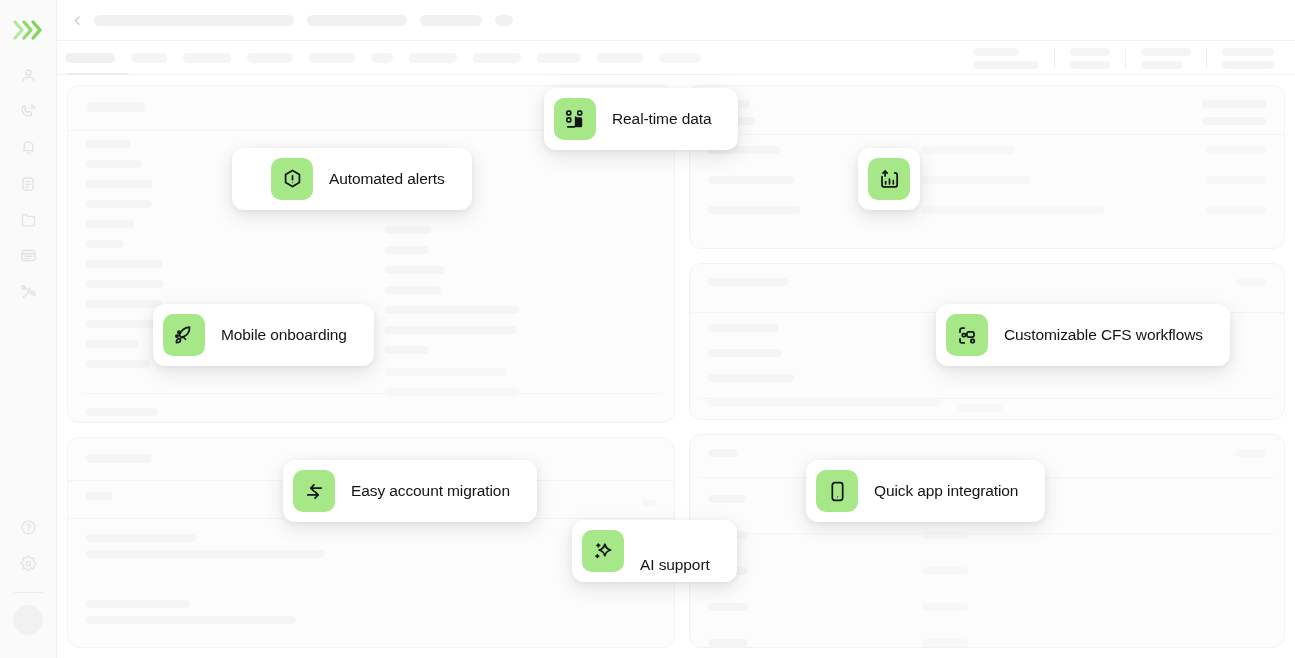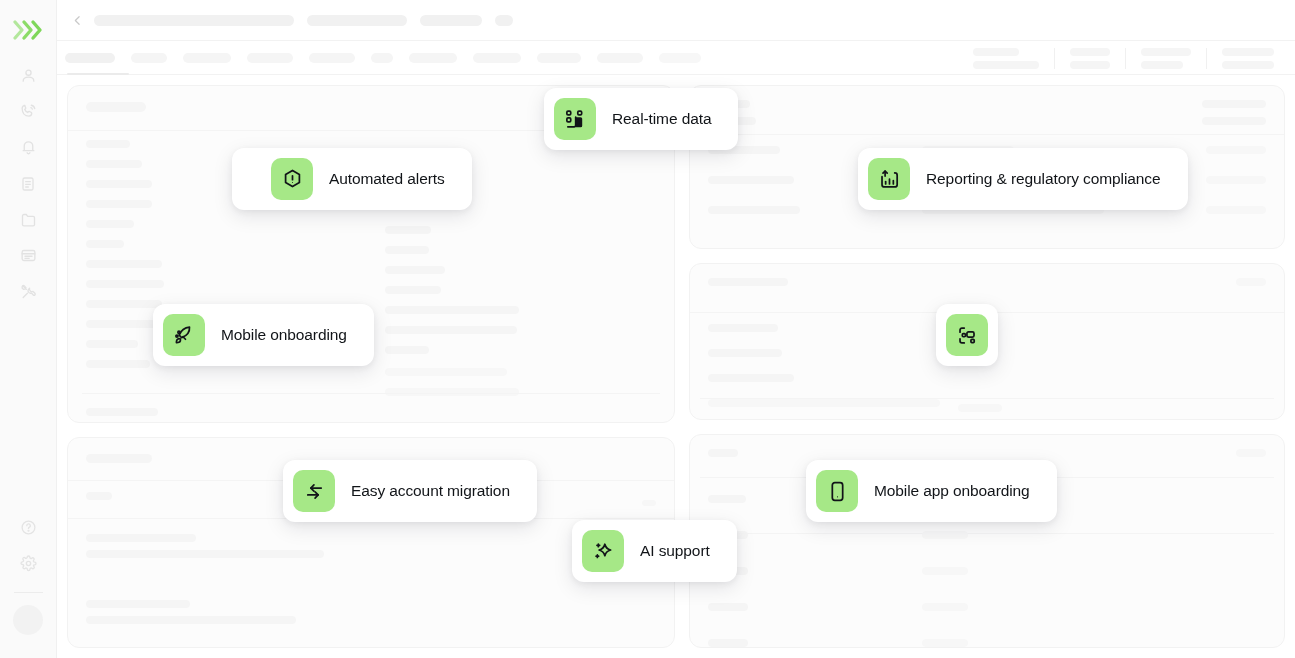--- a/index.html
+++ b/index.html
@@ -423,21 +423,20 @@
         <span class="badge" style="background:#A6E887;">
           <svg width="23" height="23" viewBox="0 0 24 24" fill="none" stroke="#111418" stroke-width="1.8" stroke-linecap="round" stroke-linejoin="round">
             <path d="M17.4 5.2h.2a2.4 2.4 0 0 1 2.4 2.4v9.8a2.4 2.4 0 0 1-2.4 2.4H6.6a2.4 2.4 0 0 1-2.4-2.4V9"></path>
             <path d="M7.4 3.2v5.2"></path>
               <path d="M5.2 5.4 7.4 3.2 9.6 5.4"></path>
             <path d="M8 16.6v-2.4"></path>
               <path d="M12 16.6v-5"></path>
               <path d="M16 16.6v-3.4"></path>
           </svg>
         </span>
-        <span class="plabel">Reporting &amp; regulatory compliance</span>
       </div>
 
       <div class="pill" style="left:96px; top:304px;">
         <span class="badge" style="background:#A6E887;">
           <svg width="23" height="23" viewBox="0 0 24 24" fill="none" stroke="#111418" stroke-width="1.8" stroke-linecap="round" stroke-linejoin="round">
             <path d="M9 14.2 6.4 11.6c2-5 5.6-8 10.8-8.4.4 5.2-2.6 8.8-7.6 10.8z"></path>
             <path d="M10.4 13.3 13 15.9"></path>
             <path d="M7.6 15.6a2.6 2.6 0 0 0-3.6 1.3c-.5 1.2-.4 2.6-.4 2.6s1.4.1 2.6-.4a2.6 2.6 0 0 0 1.3-3.6z"></path>
             <circle cx="6.2" cy="8.6" r="1.1"></circle>
               <circle cx="4.1" cy="12.6" r="1.1"></circle>
@@ -449,20 +448,21 @@
       <div class="pill" style="left:879px; top:304px;">
         <span class="badge" style="background:#A6E887;">
           <svg width="23" height="23" viewBox="0 0 24 24" fill="none" stroke="#111418" stroke-width="1.8" stroke-linecap="round" stroke-linejoin="round">
             <path d="M8.6 4.2H6.2A2 2 0 0 0 4.2 6.2v2.4"></path>
             <path d="M4.2 15.4v2.4a2 2 0 0 0 2 2h2.4"></path>
             <rect x="11.4" y="8.2" width="7.4" height="5.4" rx="1.6"></rect>
             <rect x="6.6" y="10.1" width="3.2" height="3.2" rx="1"></rect>
             <rect x="15.6" y="16" width="3.4" height="3.4" rx="1"></rect>
           </svg>
         </span>
+        <span class="plabel">Customizable CFS workflows</span>
       </div>
 
       <div class="pill" style="left:226px; top:460px;">
         <span class="badge" style="background:#A6E887;">
           <svg width="23" height="23" viewBox="0 0 24 24" fill="none" stroke="#111418" stroke-width="1.8" stroke-linecap="round" stroke-linejoin="round">
             <path d="M19 8.4H8.2"></path>
               <path d="M11.4 5.2 8.2 8.4l3.2 3.2"></path>
             <path d="M5 15.6h10.8"></path>
               <path d="M12.6 12.4l3.2 3.2-3.2 3.2"></path>
           </svg>
@@ -470,24 +470,24 @@
         <span class="plabel">Easy account migration</span>
       </div>
 
       <div class="pill" style="left:749px; top:460px;">
         <span class="badge" style="background:#A6E887;">
           <svg width="23" height="23" viewBox="0 0 24 24" fill="none" stroke="#111418" stroke-width="1.8" stroke-linecap="round" stroke-linejoin="round">
             <rect x="6.6" y="2.8" width="10.8" height="18.4" rx="2.6"></rect>
             <circle cx="12" cy="17.6" r="0.6" fill="#111418" stroke="none"></circle>
           </svg>
         </span>
-        <span class="plabel">Mobile app onboarding</span>
-      </div>
-
-      <div class="pill" style="left:515px; top:520px;">
+        <span class="plabel">Quick app integration</span>
+      </div>
+
+      <div class="pill" style="left:515px; top:520px;align-items:flex-end;">
         <span class="badge" style="background:#A6E887;">
           <svg width="23" height="23" viewBox="0 0 24 24" fill="none" stroke="#111418" stroke-width="1.8" stroke-linecap="round" stroke-linejoin="round">
             <path d="M13.4 4.4 c.9 3.6 2.4 5.1 6 6 -3.6.9-5.1 2.4-6 6-.9-3.6-2.4-5.1-6-6 3.6-.9 5.1-2.4 6-6z"></path>
             <path d="M6.6 4.2v2.8"></path>
               <path d="M5.2 5.6H8"></path>
             <path d="M5.6 15.6v2.6"></path>
               <path d="M4.3 16.9h2.6"></path>
           </svg>
         </span>
         <span class="plabel">AI support</span>

